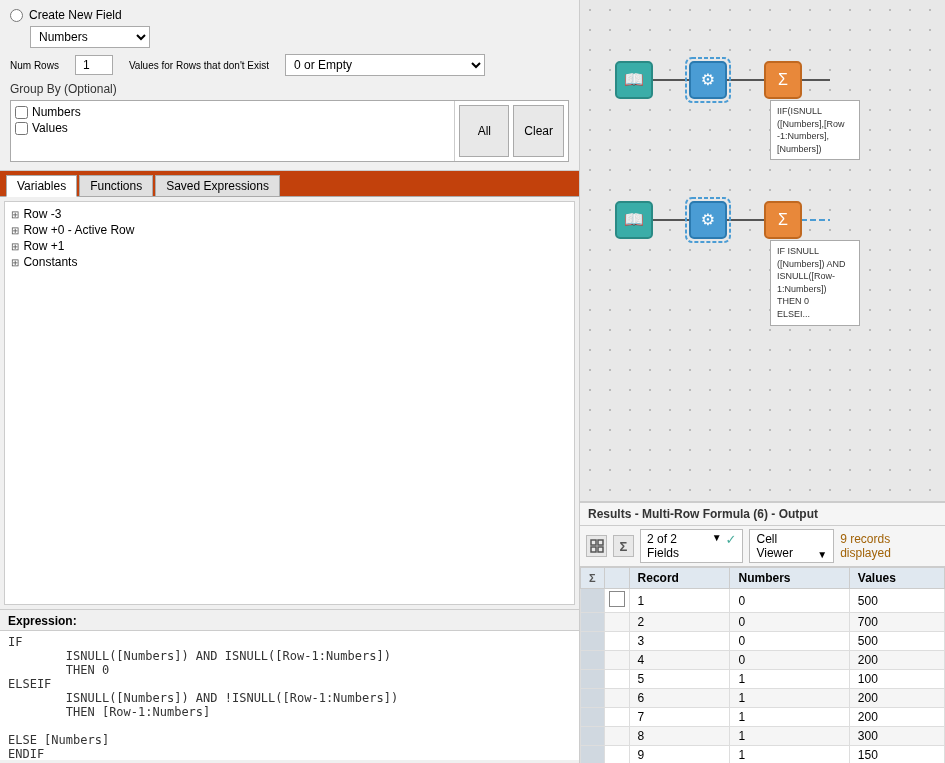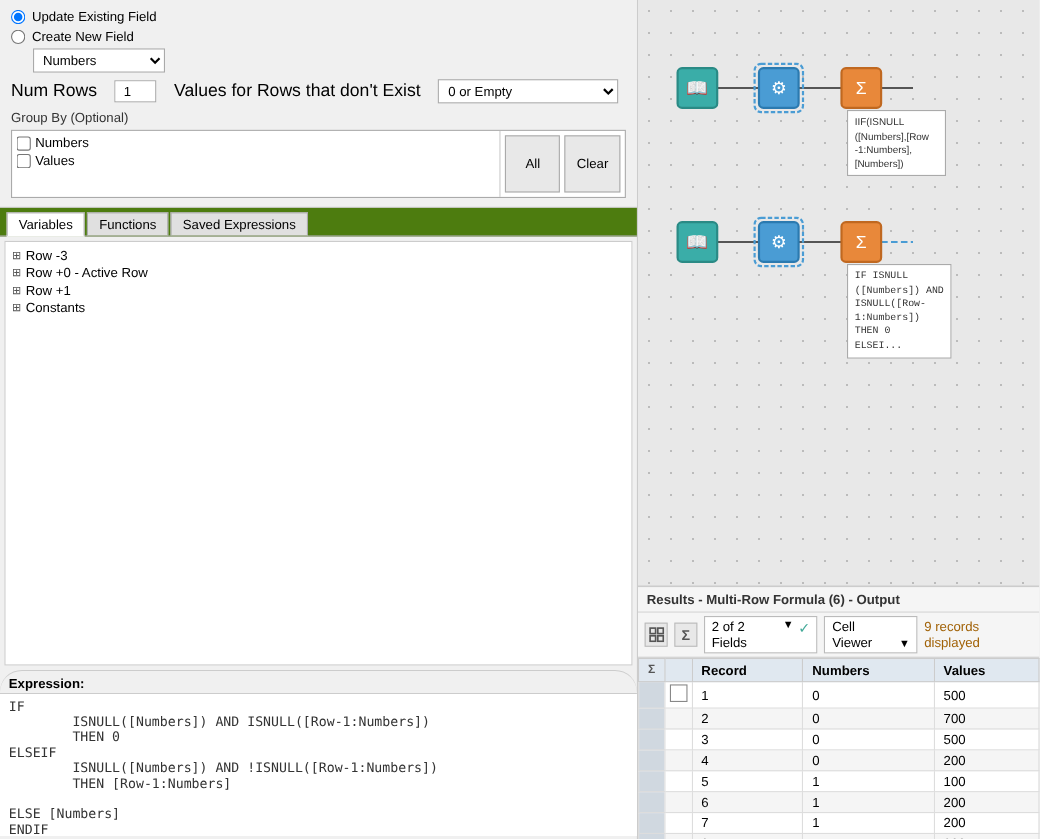--- a/index.html
+++ b/index.html
@@ -39,36 +39,36 @@
       border: 1px solid #aaa;
       background: white;
     }
 
     .num-rows-row {
       display: flex;
       align-items: center;
       gap: 16px;
       margin-bottom: 6px;
     }
-    .num-rows-row label { font-size: 16px; }
+    .num-rows-row label { font-size: 10px; }
     .num-rows-row .spinner-wrap {
       display: flex;
       border: 1px solid #aaa;
       background: white;
     }
     .num-rows-row input[type="number"] {
       width: 36px;
       font-size: 12px;
       border: none;
       outline: none;
       padding: 2px 4px;
       text-align: center;
     }
     .val-select select {
-      width: 164px;
+      width: 200px;
       font-size: 12px;
       padding: 2px 4px;
       border: 1px solid #aaa;
       background: white;
     }
 
     .group-by-label {
       font-size: 12px;
       margin-bottom: 4px;
       color: #333;
@@ -104,21 +104,21 @@
       border: 1px solid #aaa;
       background: #e8e8e8;
       cursor: pointer;
       min-width: 50px;
     }
 
     
     #tabs-row {
       display: flex;
       border-bottom: 1px solid #aaa;
-      background: #4d7c0f;
+      background: #c2410c;
       padding-top: 4px;
       padding-left: 6px;
     }
     .tab {
       padding: 3px 10px;
       font-size: 12px;
       cursor: pointer;
       border: 1px solid #aaa;
       border-bottom: none;
       background: #e0e0e0;
@@ -147,21 +147,20 @@
       padding: 1px 2px;
       font-size: 12px;
       cursor: pointer;
     }
     .tree-expand { color: #555; font-size: 10px; }
 
     
     #expression-section {
       background: #f0f0f0;
       border-top: 1px solid #ccc;
-      border-radius: 20px;
     }
     #expression-label {
       font-size: 12px;
       font-weight: bold;
       padding: 4px 8px 2px;
     }
     #expression-editor {
       width: 100%;
       height: 130px;
       font-family: monospace;
@@ -188,21 +187,21 @@
       flex: 1;
       position: relative;
       background: #e8e8e8;
       background-image: radial-gradient(circle, #bbb 1px, transparent 1px);
       background-size: 20px 20px;
       overflow: hidden;
     }
 
     
     #results-panel {
-      height: 231px;
+      height: 262px;
       background: white;
       border-top: 2px solid #ccc;
       display: flex;
       flex-direction: column;
     }
 
     #results-header {
       padding: 4px 8px;
       font-size: 12px;
       font-weight: bold;
@@ -317,24 +316,20 @@
       min-width: 90px;
     }
   </style>
 </head>
 <body>
 
 <div id="left-panel">
 
   <div id="config-section">
 
-    <div class="radio-row">
-      <input type="radio" id="r-update" name="field-mode" checked="" style="">
-      <label for="r-update">Update Existing Field</label>
-    </div>
     <div class="radio-row">
       <input type="radio" id="r-create" name="field-mode" style="">
       <label for="r-create">Create New  Field</label>
     </div>
 
     <div class="field-dropdown">
       <select>
         <option>Numbers</option>
         <option>Values</option>
       </select>
@@ -449,21 +444,21 @@
       <text x="24" y="30" text-anchor="middle" font-size="16" fill="white">📖</text>
 
       <rect x="80" y="7" width="36" height="36" rx="4" fill="#4a9cd4" stroke="#2b7ab0" stroke-width="2"></rect>
       <text x="98" y="30" text-anchor="middle" font-size="16" fill="white">⚙</text>
       <rect x="76" y="3" width="44" height="44" rx="6" fill="none" stroke="#4a9cd4" stroke-width="2" stroke-dasharray="4,2"></rect>
 
       <rect x="155" y="7" width="36" height="36" rx="4" fill="#e8883a" stroke="#c06820" stroke-width="2"></rect>
       <text x="173" y="30" text-anchor="middle" font-size="16" fill="white">Σ</text>
     </svg>
 
-    <div class="detail-box" style="top:240px;left:190px;font-family:Liberation Mono, monospace;">
+    <div class="detail-box" style="top:240px;left:190px;">
       IF ISNULL<br>([Numbers]) AND<br>ISNULL([Row-<br>1:Numbers])<br>THEN 0<br>ELSEI...
     </div>
 
   </div>
 
   <div id="results-panel">
     <div id="results-header">Results - Multi-Row Formula (6) - Output</div>
 
     <div id="results-toolbar">
 

